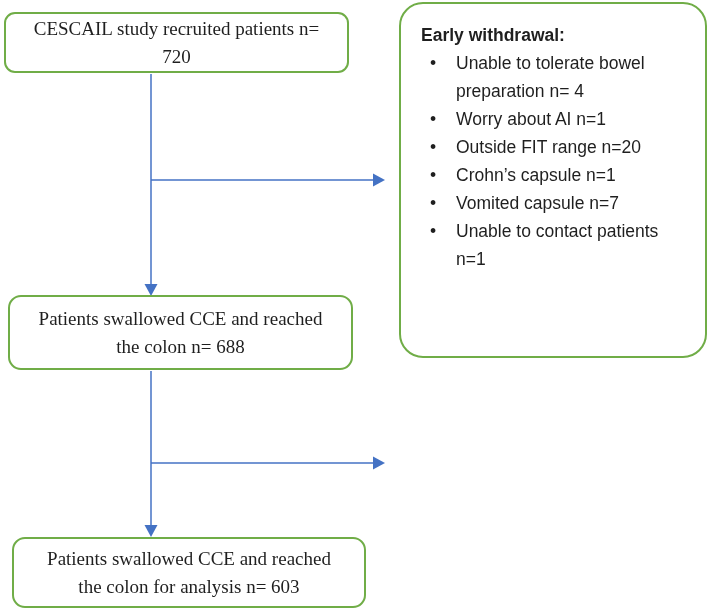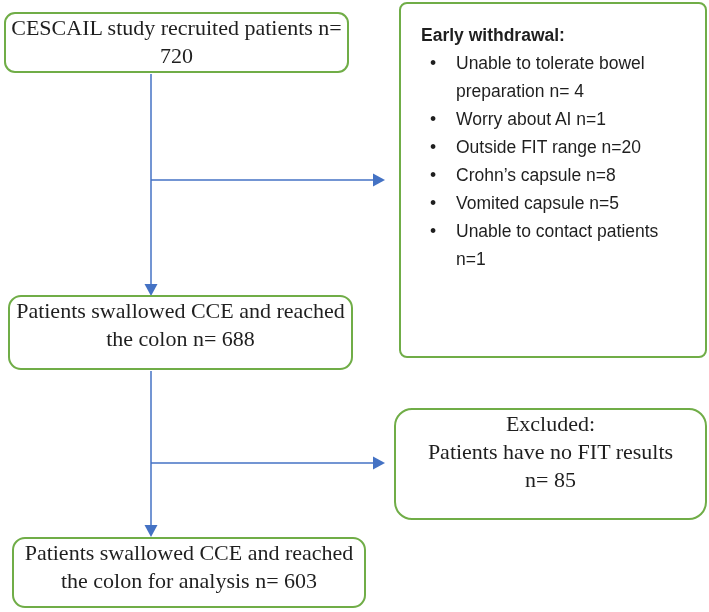--- a/index.html
+++ b/index.html
@@ -21,35 +21,35 @@
     overflow: hidden;
   }
   .node {
     position: absolute;
     border: 2px solid var(--green);
     background: var(--bg);
     color: var(--text);
   }
   .serif-box {
     font-family: "Liberation Serif", serif;
-    font-size: 22px;
+    font-size: 19px;
     line-height: 28px;
     text-align: center;
     display: flex;
-    align-items: flex-start;
+    align-items: center;
     justify-content: center;
     white-space: pre-line;
   }
   .box-recruited { left: 4px;  top: 12px;  width: 345px; height: 61px;  border-radius: 11px; }
   .box-swallowed { left: 8px;  top: 295px; width: 345px; height: 75px;  border-radius: 13px; }
   .box-analysis  { left: 12px; top: 537px; width: 354px; height: 71px;  border-radius: 13px; }
   .box-excluded  { left: 394px; top: 408px; width: 313px; height: 112px; border-radius: 18px; }
   .box-withdrawal {
     left: 399px; top: 2px; width: 308px; height: 356px;
-    border-radius: 8px;
+    border-radius: 24px;
     padding: 17px 8px 0 20px;
     font-size: 17.5px;
     line-height: 28px;
     color: var(--text);
   }
   .w-title { font-weight: bold; white-space: pre-line; }
   .w-list { list-style: none; }
   .w-item {
     position: relative;
     padding-left: 35px;
@@ -99,36 +99,31 @@
 720</div>
   </div>
 
   <div class="node box-withdrawal">
     <div class="w-title">Early withdrawal:</div>
     <ul class="w-list">
         <li class="w-item">Unable to tolerate bowel
 preparation n= 4</li>
         <li class="w-item">Worry about AI n=1</li>
         <li class="w-item">Outside FIT range n=20</li>
-        <li class="w-item">Crohn’s capsule n=8</li>
-        <li class="w-item">Vomited capsule n=5</li>
+        <li class="w-item">Crohn’s capsule n=1</li>
+        <li class="w-item">Vomited capsule n=7</li>
         <li class="w-item">Unable to contact patients
 n=1</li>
       </ul>
   </div>
 
   <div class="node serif-box box-swallowed">
     <div>Patients swallowed CCE and reached
 the colon n= 688</div>
   </div>
 
-  <div class="node serif-box box-excluded">
-    <div>Excluded:
-Patients have no FIT results
-n= 85</div>
-  </div>
 
   <div class="node serif-box box-analysis">
     <div>Patients swallowed CCE and reached
 the colon for analysis n= 603</div>
   </div>
 
 </div>
 
 </body></html>

